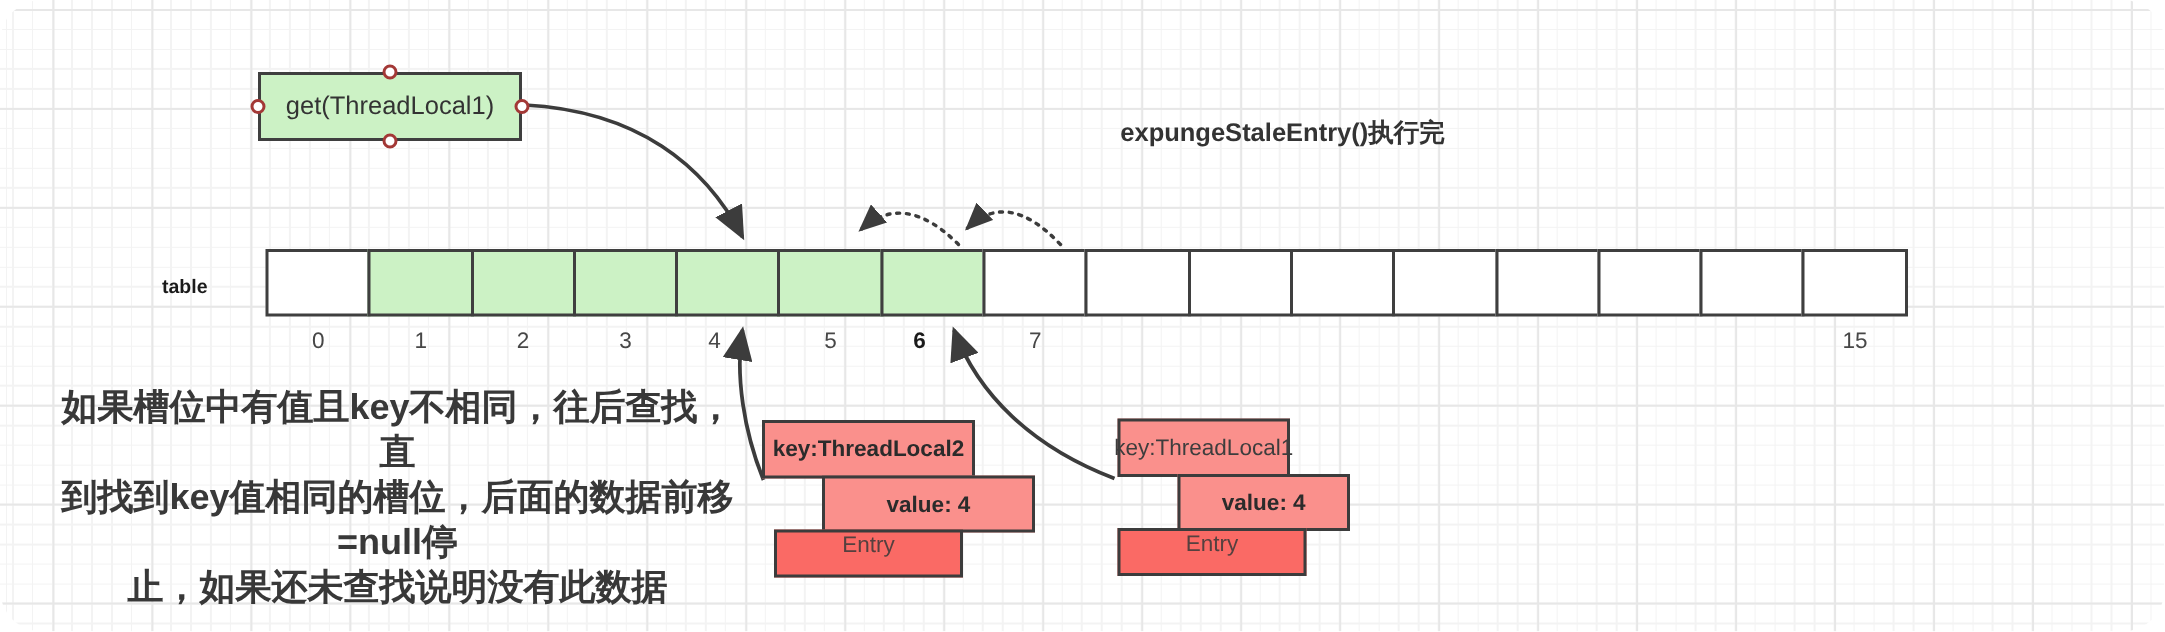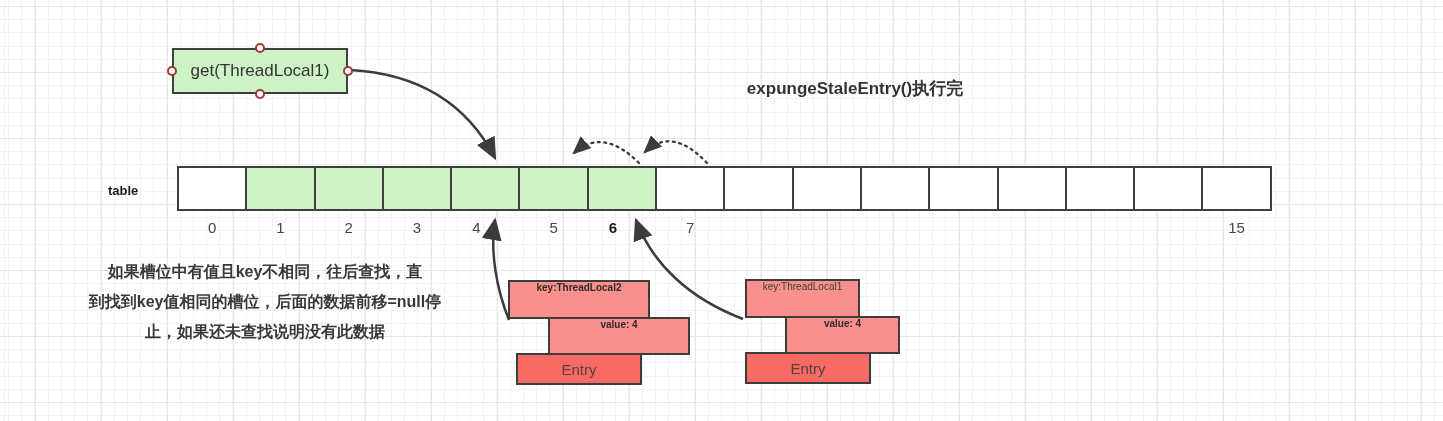--- a/index.html
+++ b/index.html
@@ -7,20 +7,21 @@
   body { font-family:"Liberation Sans","DejaVu Sans",sans-serif; background:#fff; }
 
   .canvas {
     position:relative; width:1443px; height:421px; background-color:#ffffff;
     background-image:
       repeating-linear-gradient(to right,  #e7e7e7 0 1px, transparent 1px 66px),
       repeating-linear-gradient(to bottom, #e7e7e7 0 1px, transparent 1px 66px),
       repeating-linear-gradient(to right,  #f3f3f3 0 1px, transparent 1px 13.2px),
       repeating-linear-gradient(to bottom, #f3f3f3 0 1px, transparent 1px 13.2px);
     background-position: 35px 6px, 35px 6px, 8px 6px, 8px 6px;
+    border-radius: 28px;
   }
 
   svg.overlay { position:absolute; left:0; top:0; width:1443px; height:421px; pointer-events:none; }
 
   
   .get-box {
     position:absolute; left:172px; top:48px; width:176px; height:46px;
     background:#ccf2c5; border:2px solid #3f3f3f;
     display:flex; align-items:center; justify-content:center;
     font-size:17px; color:#333;
@@ -34,21 +35,21 @@
   .cp-left   { left:-7px; top:50%; transform:translateY(-50%); }
   .cp-right  { right:-7px; top:50%; transform:translateY(-50%); }
 
   
   .title {
     position:absolute; left:640px; top:74px; width:430px;
     text-align:center; font-size:17px; font-weight:bold; color:#333; line-height:29px;
   }
   .note {
     position:absolute; left:30px; top:257px; width:470px;
-    text-align:center; font-size:16px; font-weight:bold; color:#383838; line-height:30px;
+    text-align:center; font-size:24px; font-weight:bold; color:#383838; line-height:30px;
   }
 
   
   .table-label {
     position:absolute; left:108px; top:183px; width:48px;
     font-size:13px; font-weight:bold; color:#1a1a1a;
   }
   .cell-row { position:absolute; left:177px; top:166px; display:flex; }
   .cell {
     width:70.3px; height:45px; background:#ffffff; border:2px solid #3f3f3f; margin-left:-2px;
@@ -63,29 +64,29 @@
   .idx:first-child { margin-left:0; }
   .idx.bold { font-weight:bold; color:#1a1a1a; }
   .idx.shift { transform:translateX(-9px); }
 
   
   .entry-stack { position:absolute; width:142px; }
   .stack-1 { left:508px; top:280px; }
   .stack-2 { left:745px; top:279px; width:115px; }
   .entry-key, .entry-value {
     width:100%; height:39px; background:#fa908c; border:2px solid #3c3c3c;
-    display:flex; justify-content:center;
-    font-size:10px; font-weight:bold; color:#2b2b2b;
+    display:flex; align-items:center; justify-content:center;
+    font-size:15px; font-weight:bold; color:#2b2b2b;
   }
   .entry-key.regular { font-weight:normal; color:#3d3d3d; }
   .entry-value { margin-top:-2px; height:38px;margin-left:40px; }
   .entry-tag {
     width:126px; height:32px; margin:-2px auto 16px auto;
     background:#fa6a65; border:2px solid #3c3c3c;
-    display:flex; align-items:center; justify-content:center;
+    display:flex; justify-content:center;
     font-size:15px; color:#55403f;
   }
 </style>
 </head>
 <body>
 
 <div class="canvas">
 
   <svg class="overlay" viewBox="0 0 1443 421">
     <defs>

